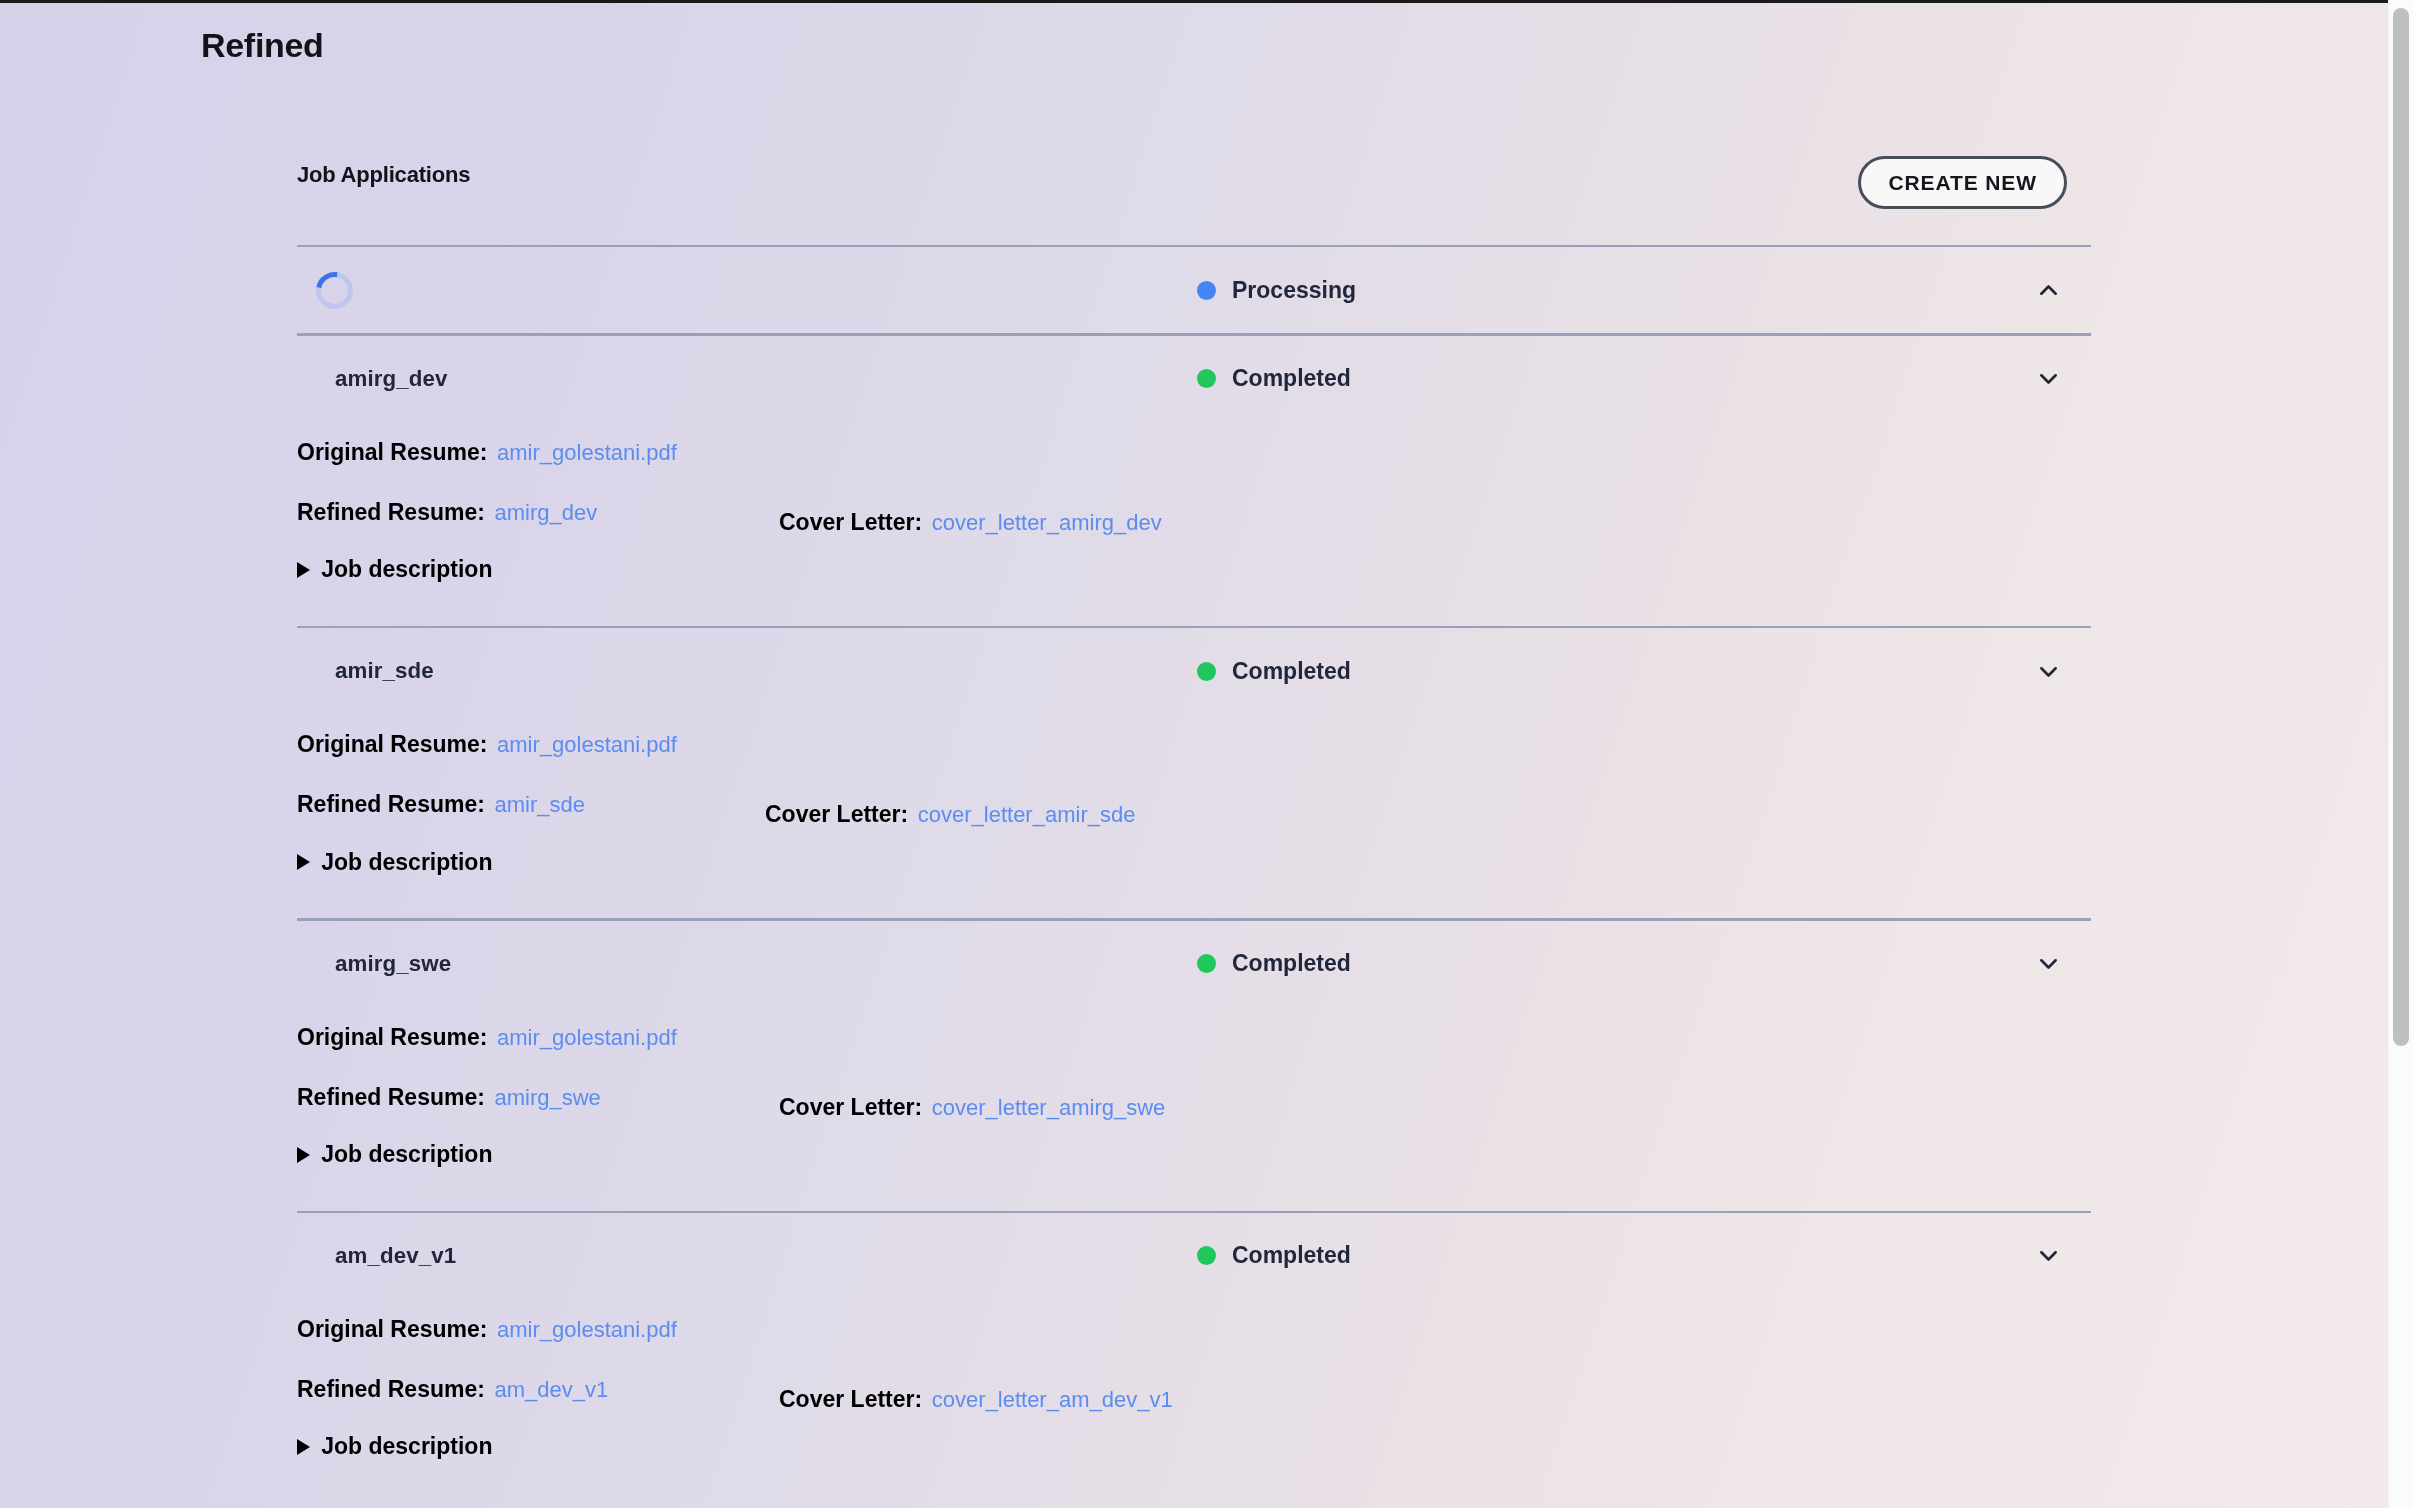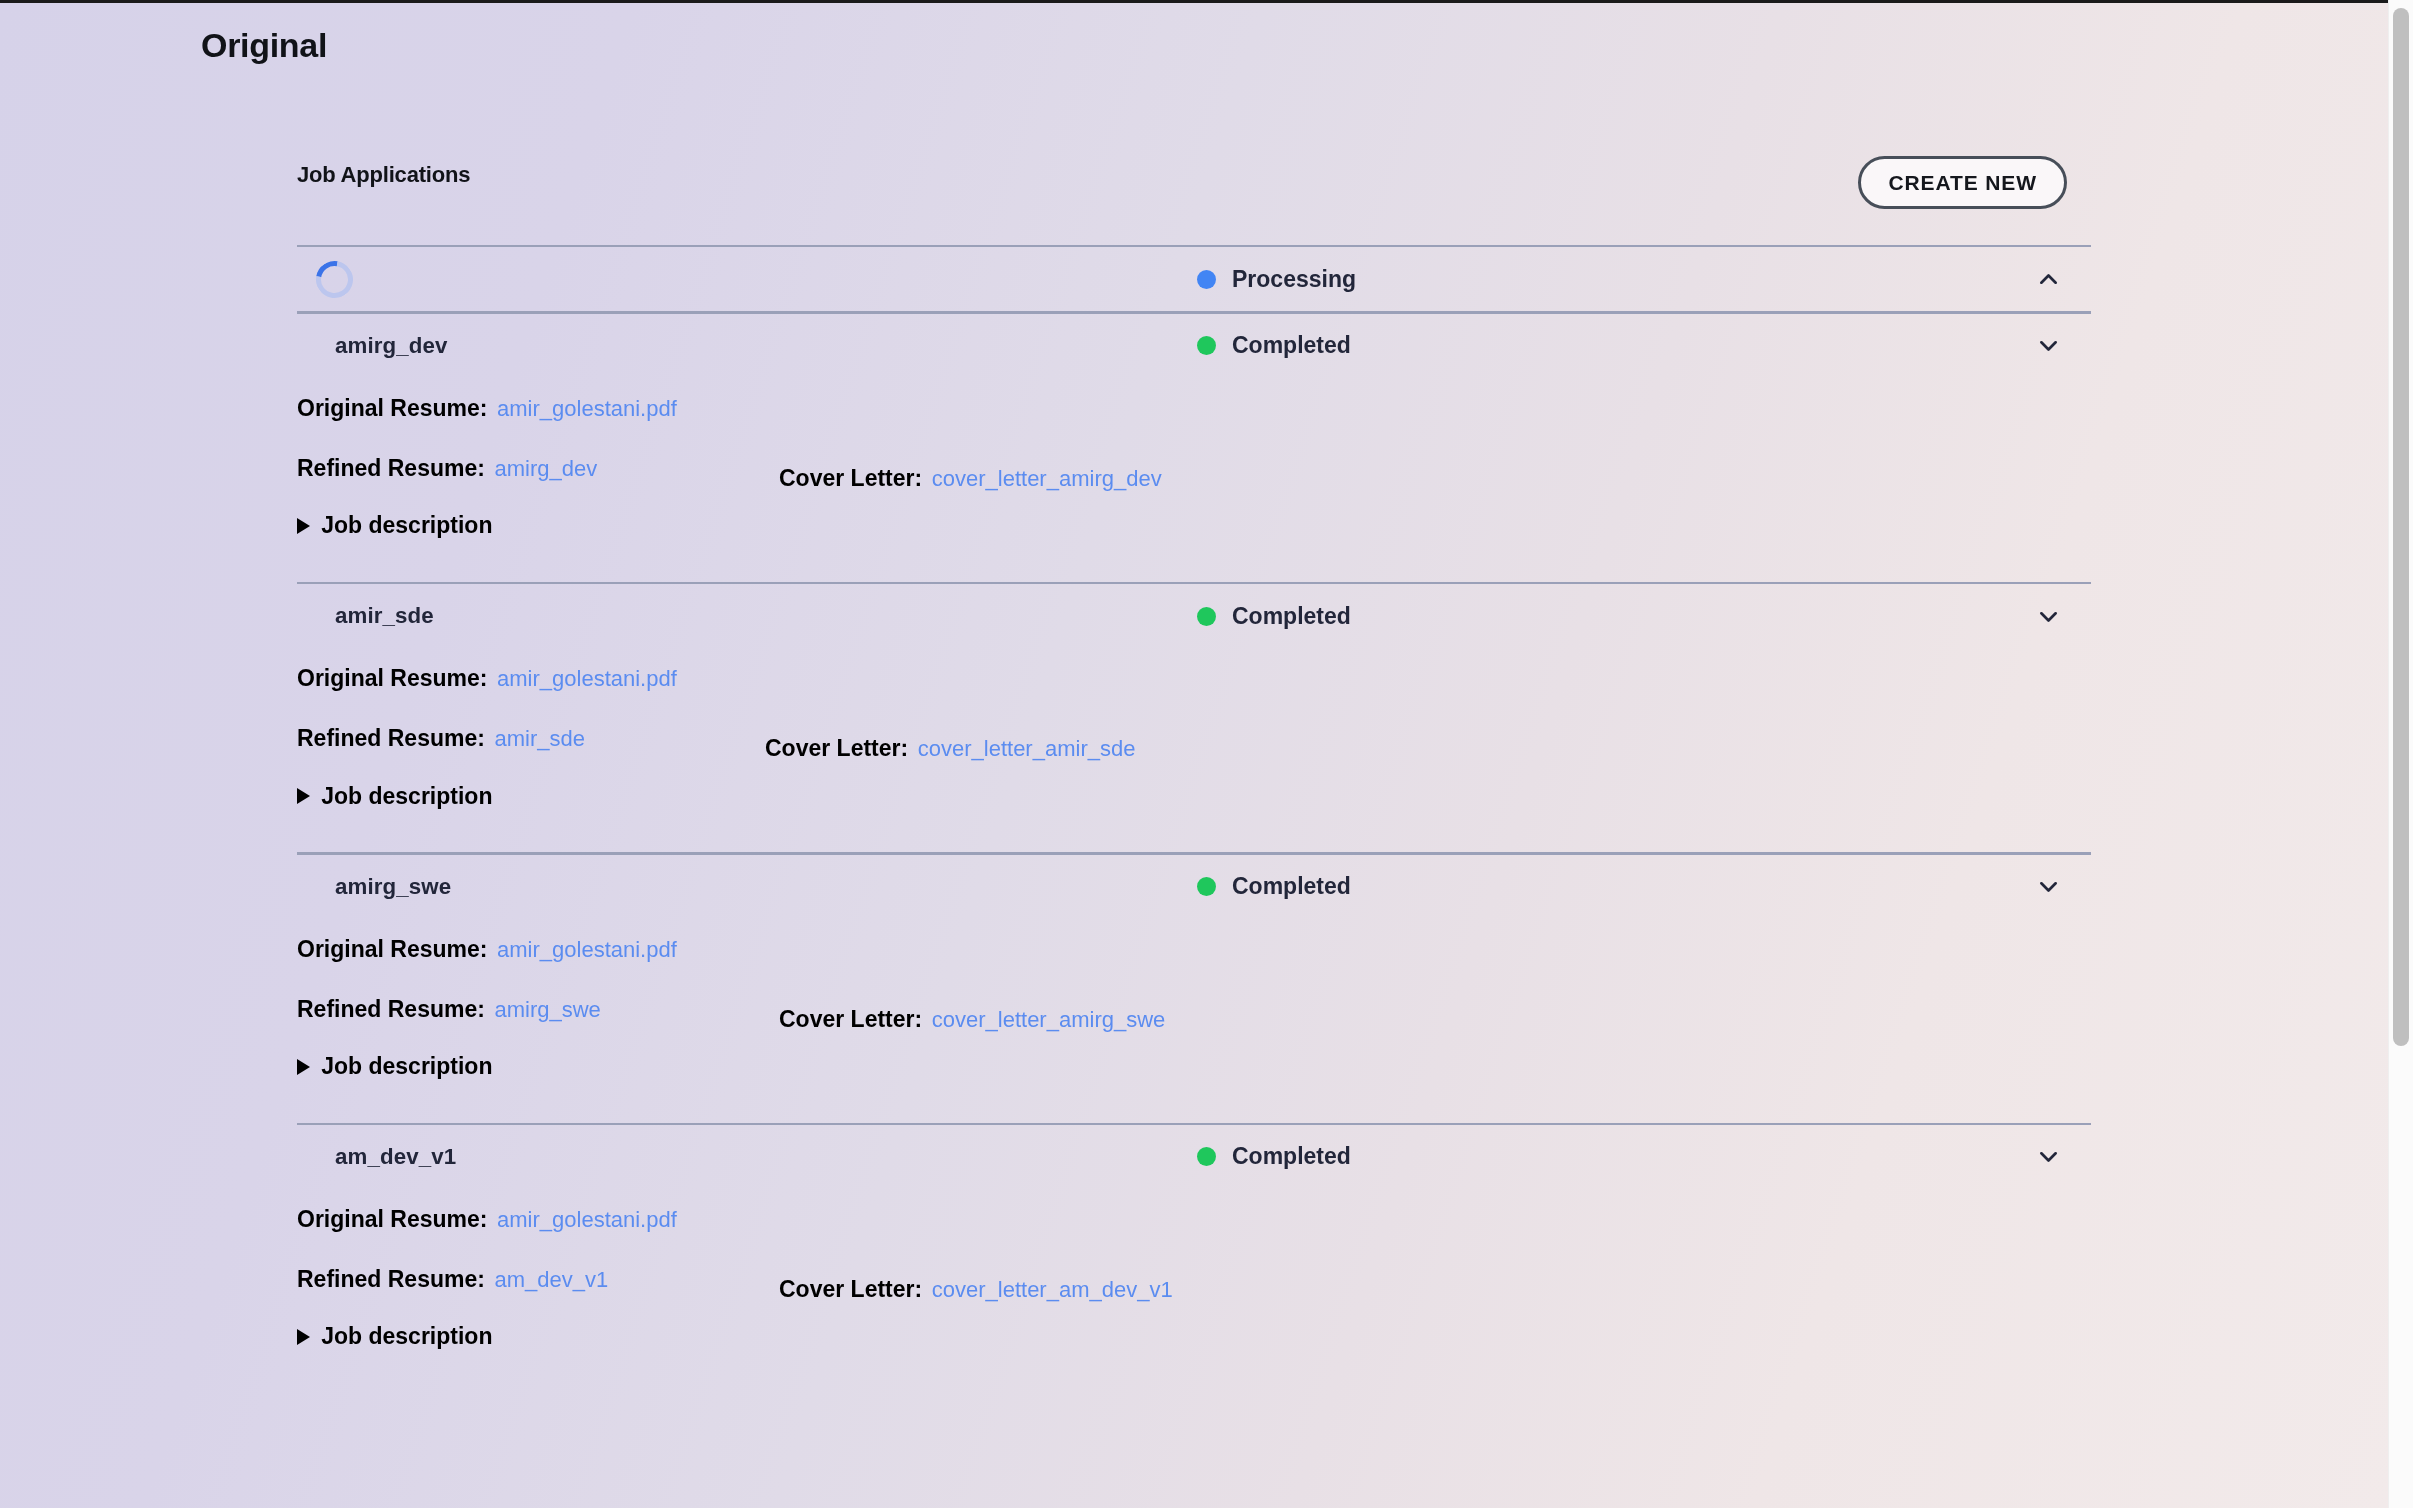--- a/index.html
+++ b/index.html
@@ -108,21 +108,21 @@
   .divider.inner {
     width: 1794px;
     margin-left: 0;
   }
 
   
   .acc-item { position: relative; }
 
   .acc-summary {
     position: relative;
-    height: 64px;
+    height: 86px;
     display: flex;
     align-items: center;
     cursor: pointer;
   }
 
   .acc-name {
     position: absolute;
     left: 38px;
     font-size: 22.3px;
     font-weight: bold;
@@ -252,21 +252,21 @@
   }
 </style>
 </head>
 <body>
 
 <div id="viewport">
   <div id="page">
 
     <div class="top-hairline"></div>
 
-    <div class="app-title">Original</div>
+    <div class="app-title">Refined</div>
 
     <div class="content">
 
       <div class="section-head">
         <div class="section-title">Job Applications</div>
         <div class="create-new-btn">CREATE NEW</div>
       </div>
 
       <div class="divider"></div>
 

